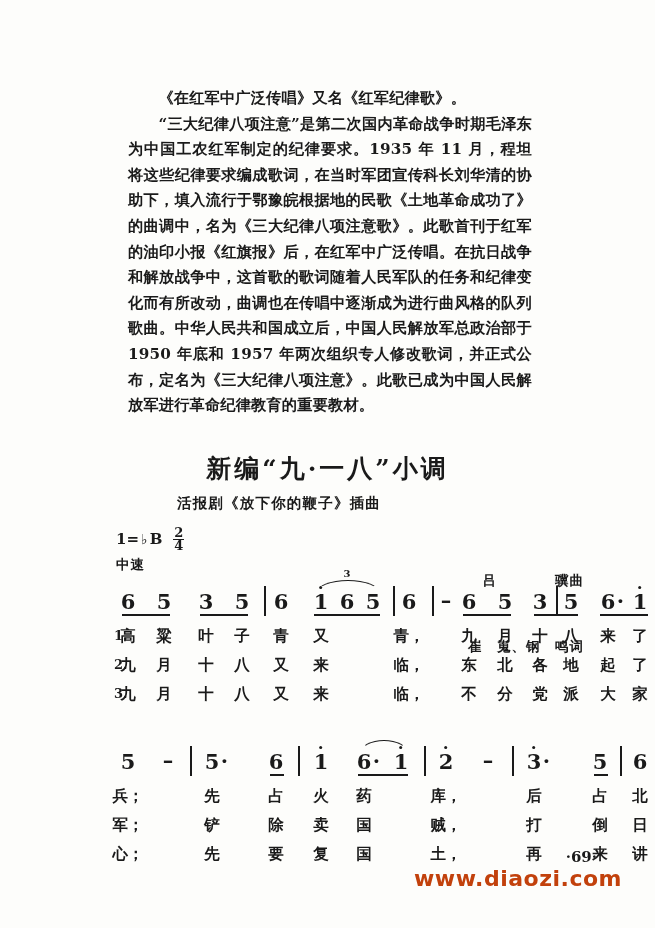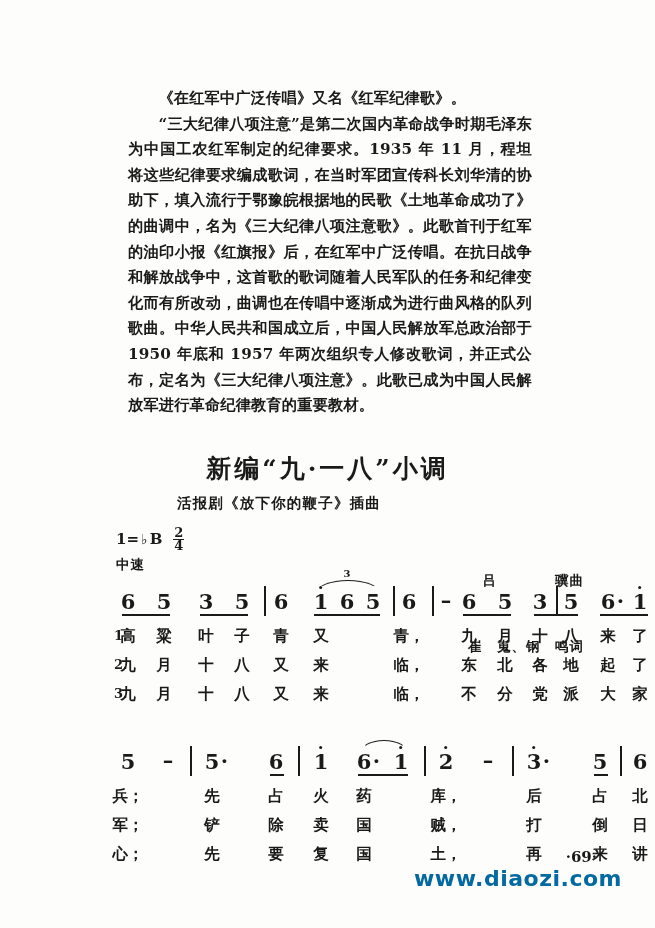--- a/index.html
+++ b/index.html
@@ -233,21 +233,21 @@
     font-size: 30px;
     font-weight: 700;
     color: #6b6b6b;
     letter-spacing: 7px;
     line-height: 1.05;
     font-family: "DejaVu Sans", "Liberation Sans", sans-serif;
   }
   .wm-url {
     font-size: 22px;
     font-weight: 700;
-    color: #0369a1;
+    color: #c2410c;
     letter-spacing: 0.5px;
     font-family: "DejaVu Sans", "Liberation Sans", sans-serif;
   }
 </style>
 </head>
 <body>
 
 <div class="page">
 
   <div class="prose">

